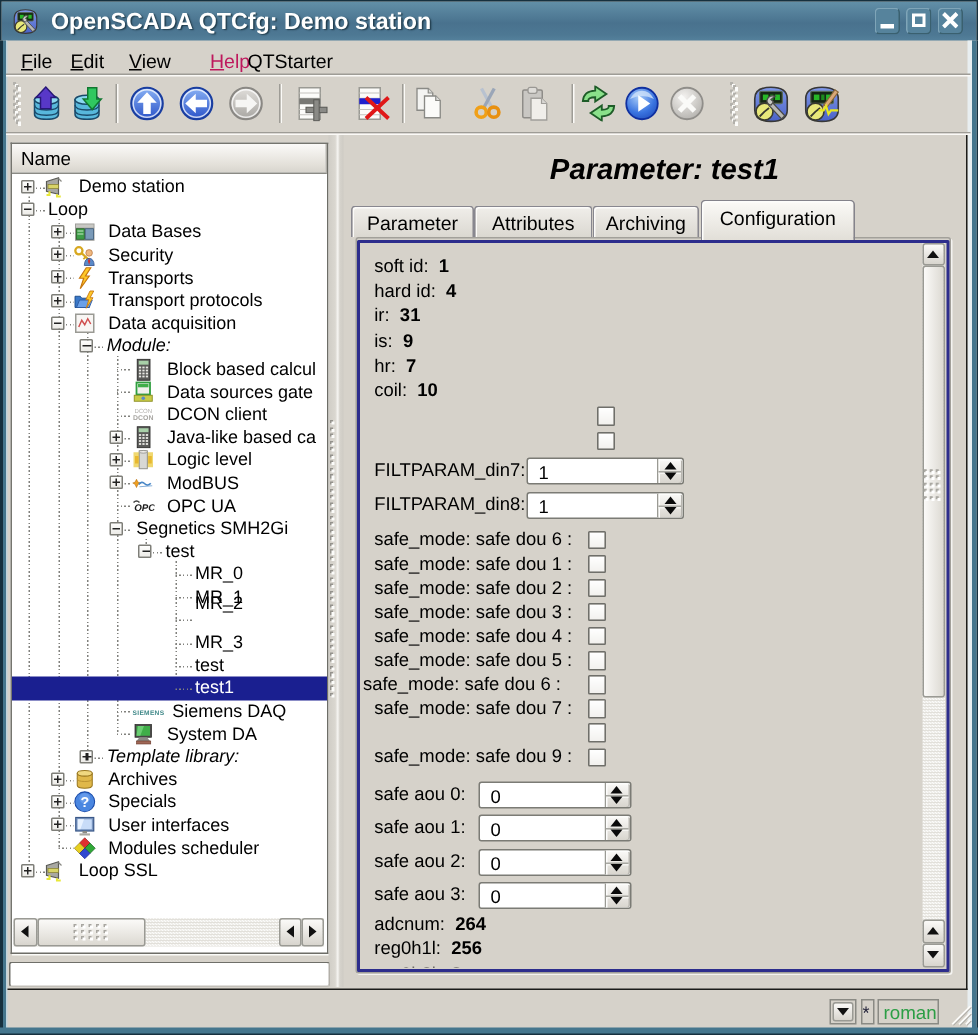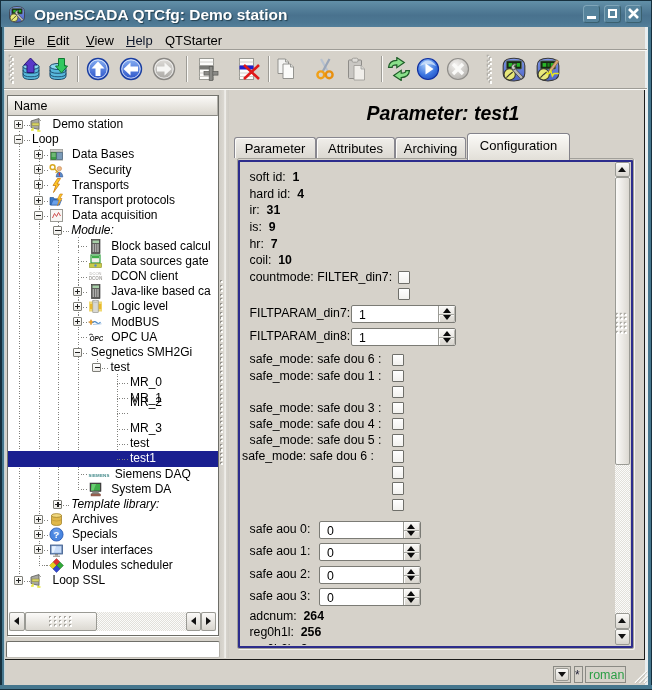--- a/index.html
+++ b/index.html
@@ -55,21 +55,21 @@
 <div class="a" style="left:604px;top:5px;width:17px;height:18px;background:#56839c;border-radius:3.5px;border-top:1px solid #7fa5b8;border-left:1px solid #7fa5b8;border-bottom:1px solid #3a606f;border-right:1px solid #3a606f"></div>
 <div class="a" style="left:625px;top:5px;width:17px;height:18px;background:#56839c;border-radius:3.5px;border-top:1px solid #7fa5b8;border-left:1px solid #7fa5b8;border-bottom:1px solid #3a606f;border-right:1px solid #3a606f"></div>
 <div class="a" style="left:587px;top:16px;width:9px;height:2.5px;background:#fff"></div>
 <div class="a" style="left:608px;top:9px;width:9px;height:9px;border:2px solid #fff"></div>
 <svg class="a" style="left:628px;top:8px" width="11" height="11" viewBox="0 0 11 11">
     <path d="M1,1 L10,10 M10,1 L1,10" stroke="#fff" stroke-width="2.6"></path>
   </svg>
 <div class="a" style="left:14px;top:32.5px;font-size:13px;color:#000"><u>F</u>ile</div>
 <div class="a" style="left:47px;top:32.5px;font-size:13px;color:#000"><u>E</u>dit</div>
 <div class="a" style="left:86px;top:32.5px;font-size:13px;color:#000"><u>V</u>iew</div>
-<div class="a" style="left:126px;top:32.5px;font-size:13px;color:#0f172a"><u>H</u>elp</div>
+<div class="a" style="left:140px;top:32.5px;font-size:13px;color:#be185d"><u>H</u>elp</div>
 <div class="a" style="left:165px;top:32.5px;font-size:13px;color:#000">QTStarter</div>
 <div class="a" style="left:4px;top:48.5px;width:643px;height:1px;background:#9e9c96"></div>
 <div class="a" style="left:4px;top:49.5px;width:643px;height:1px;background:#fbfaf7"></div>
 <div class="a" style="left:9.5px;top:56.0px;width:2.4px;height:2.4px;background:#fcfcfa;box-shadow:-1.3px -1.3px 0 #b2b0aa;z-index:1"></div>
 <div class="a" style="left:12.1px;top:58.3px;width:2.4px;height:2.4px;background:#fcfcfa;box-shadow:-1.3px -1.3px 0 #b2b0aa;z-index:1"></div>
 <div class="a" style="left:9.5px;top:60.6px;width:2.4px;height:2.4px;background:#fcfcfa;box-shadow:-1.3px -1.3px 0 #b2b0aa;z-index:1"></div>
 <div class="a" style="left:12.1px;top:62.9px;width:2.4px;height:2.4px;background:#fcfcfa;box-shadow:-1.3px -1.3px 0 #b2b0aa;z-index:1"></div>
 <div class="a" style="left:9.5px;top:65.2px;width:2.4px;height:2.4px;background:#fcfcfa;box-shadow:-1.3px -1.3px 0 #b2b0aa;z-index:1"></div>
 <div class="a" style="left:12.1px;top:67.5px;width:2.4px;height:2.4px;background:#fcfcfa;box-shadow:-1.3px -1.3px 0 #b2b0aa;z-index:1"></div>
 <div class="a" style="left:9.5px;top:69.8px;width:2.4px;height:2.4px;background:#fcfcfa;box-shadow:-1.3px -1.3px 0 #b2b0aa;z-index:1"></div>
@@ -294,21 +294,21 @@
       <div class="v"></div>
     </div>
 <div class="ticon" style="left:41.1px;top:46.6px"><svg width="15" height="15" viewBox="0 0 15 15">
         <circle cx="3.6" cy="4.2" r="2.4" fill="none" stroke="#d8a820" stroke-width="1.5"></circle>
         <line x1="5.4" y1="5.8" x2="10" y2="10" stroke="#d8a820" stroke-width="1.5"></line>
         <line x1="8" y1="8.4" x2="6.6" y2="9.8" stroke="#d8a820" stroke-width="1.2"></line>
         <circle cx="10.4" cy="5.6" r="2.2" fill="#f0b880" stroke="#b87840" stroke-width="0.5"></circle>
         <path d="M7.2,14 Q7.4,9.4 10.4,9.2 Q13.6,9.4 13.8,14 Z" fill="#5a8ac8" stroke="#2a4a88" stroke-width="0.5"></path>
         <polygon points="10.4,9.2 11.2,11 10.4,13.6 9.6,11" fill="#d03030"></polygon>
       </svg></div>
-<div class="trow" style="left:64.6px;top:46.5px;margin-left:16px;">Security</div>
+<div class="trow" style="left:64.6px;top:46.5px;">Security</div>
 <div class="dots-h" style="left:36.1px;top:69.3px;width:5.7px;z-index:2"></div>
 <div class="exp" style="left:26.1px;top:64.3px">
       <div class="h"></div>
       <div class="v"></div>
     </div>
 <div class="ticon" style="left:41.1px;top:61.8px"><svg width="15" height="15" viewBox="0 0 15 15">
         <polygon points="8.5,0.5 11.5,0.5 8,6 10.5,6 4.5,14.5 6.8,7.5 4,7.5" fill="#ffc828" stroke="#c87810" stroke-width="0.8"></polygon>
       </svg></div>
 <div class="trow" style="left:64.6px;top:61.7px;">Transports</div>
 <div class="dots-h" style="left:36.1px;top:84.5px;width:5.7px;z-index:2"></div>
@@ -600,21 +600,20 @@
 <div class="a" style="left:467px;top:138px;width:103px;text-align:center;font-size:13px;z-index:2">Configuration</div>
 <div class="a" style="left:237px;top:158.2px;width:397px;height:490.4px;border:1px solid #a2a09a;border-radius:2px;box-shadow:1px 1px 0 #f4f3f0"></div>
 <div class="a" style="left:238.3px;top:159.5px;width:394.5px;height:488px;border:2.2px solid #2d2d8c;background:#d6d2ca;border-radius:1px"></div>
 <div class="a" style="left:241px;top:162px;width:389px;height:483.2px;overflow:hidden" id="cfg">
 <div class="clabel" style="left:8.5px;top:8.4px">soft id:&nbsp; <b>1</b></div>
 <div class="clabel" style="left:8.5px;top:24.9px">hard id:&nbsp; <b>4</b></div>
 <div class="clabel" style="left:8.5px;top:41.4px">ir:&nbsp; <b>31</b></div>
 <div class="clabel" style="left:8.5px;top:57.9px">is:&nbsp; <b>9</b></div>
 <div class="clabel" style="left:8.5px;top:74.9px">hr:&nbsp; <b>7</b></div>
 <div class="clabel" style="left:8.5px;top:91.4px">coil:&nbsp; <b>10</b></div>
-<div class="clabel" style="left:8.5px;top:107.9px">countmode: FILTER_din7:</div>
 <div class="cb" style="left:156.5px;top:109.0px"></div>
 <div class="cb" style="left:156.5px;top:125.5px"></div>
 <div class="clabel" style="left:8.5px;top:144.4px">FILTPARAM_din7:</div>
 <div class="spin" style="left:110px;top:143.0px;width:105px">
       <div class="txt">1</div>
       <div class="btns"></div>
       <div class="bsep"></div>
       <div class="arr" style="right:4.5px;top:2px;border-left:4.2px solid transparent;border-right:4.2px solid transparent;border-bottom:5px solid #0a0a0a"></div>
       <div class="arr" style="right:4.5px;bottom:2px;border-left:4.2px solid transparent;border-right:4.2px solid transparent;border-top:5px solid #0a0a0a"></div>
     </div>
@@ -623,31 +622,34 @@
       <div class="txt">1</div>
       <div class="btns"></div>
       <div class="bsep"></div>
       <div class="arr" style="right:4.5px;top:2px;border-left:4.2px solid transparent;border-right:4.2px solid transparent;border-bottom:5px solid #0a0a0a"></div>
       <div class="arr" style="right:4.5px;bottom:2px;border-left:4.2px solid transparent;border-right:4.2px solid transparent;border-top:5px solid #0a0a0a"></div>
     </div>
 <div class="clabel" style="left:8.5px;top:190.4px">safe_mode: safe dou 6 :</div>
 <div class="cb" style="left:150.5px;top:191.5px"></div>
 <div class="clabel" style="left:8.5px;top:206.5px">safe_mode: safe dou 1 :</div>
 <div class="cb" style="left:150.5px;top:207.6px"></div>
+<div class="clabel" style="left:8.5px;top:222.6px">safe_mode: safe dou 2 :</div>
 <div class="cb" style="left:150.5px;top:223.7px"></div>
 <div class="clabel" style="left:8.5px;top:238.7px">safe_mode: safe dou 3 :</div>
 <div class="cb" style="left:150.5px;top:239.8px"></div>
 <div class="clabel" style="left:8.5px;top:254.8px">safe_mode: safe dou 4 :</div>
 <div class="cb" style="left:150.5px;top:255.9px"></div>
 <div class="clabel" style="left:8.5px;top:270.9px">safe_mode: safe dou 5 :</div>
 <div class="cb" style="left:150.5px;top:272.1px"></div>
 <div class="clabel" style="left:1px;top:287.1px">safe_mode: safe dou 6 :</div>
 <div class="cb" style="left:150.5px;top:288.2px"></div>
+<div class="clabel" style="left:8.5px;top:303.2px">safe_mode: safe dou 7 :</div>
 <div class="cb" style="left:150.5px;top:304.3px"></div>
 <div class="cb" style="left:150.5px;top:320.4px"></div>
+<div class="clabel" style="left:8.5px;top:335.4px">safe_mode: safe dou 9 :</div>
 <div class="cb" style="left:150.5px;top:336.5px"></div>
 <div class="clabel" style="left:8.5px;top:359.9px">safe aou 0:</div>
 <div class="spin" style="left:78px;top:358.5px;width:101.5px">
       <div class="txt">0</div>
       <div class="btns"></div>
       <div class="bsep"></div>
       <div class="arr" style="right:4.5px;top:2px;border-left:4.2px solid transparent;border-right:4.2px solid transparent;border-bottom:5px solid #0a0a0a"></div>
       <div class="arr" style="right:4.5px;bottom:2px;border-left:4.2px solid transparent;border-right:4.2px solid transparent;border-top:5px solid #0a0a0a"></div>
     </div>
 <div class="clabel" style="left:8.5px;top:382.4px">safe aou 1:</div>

